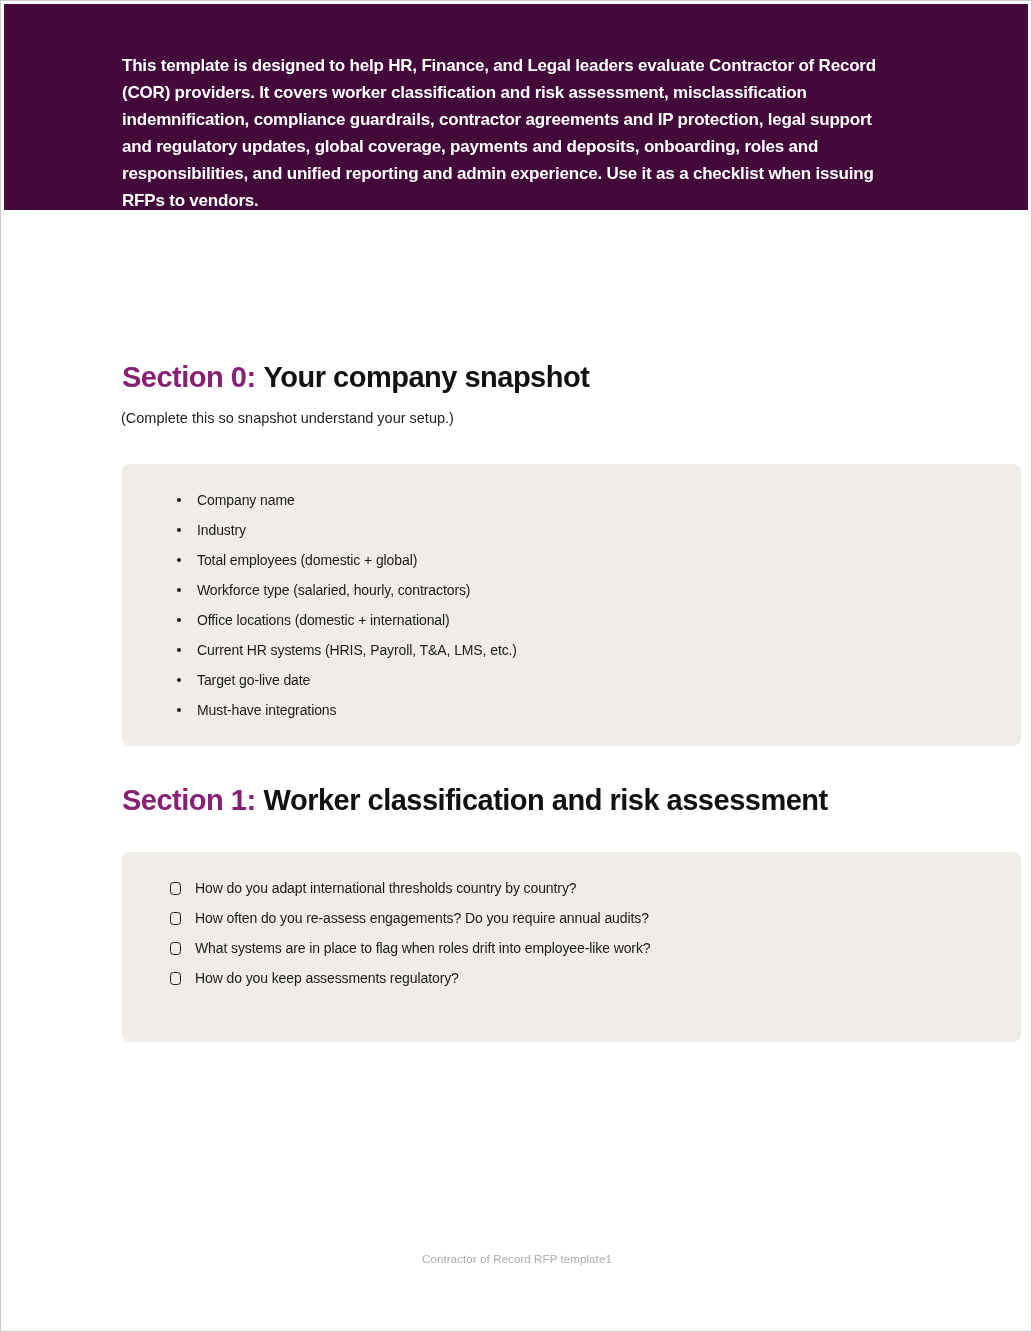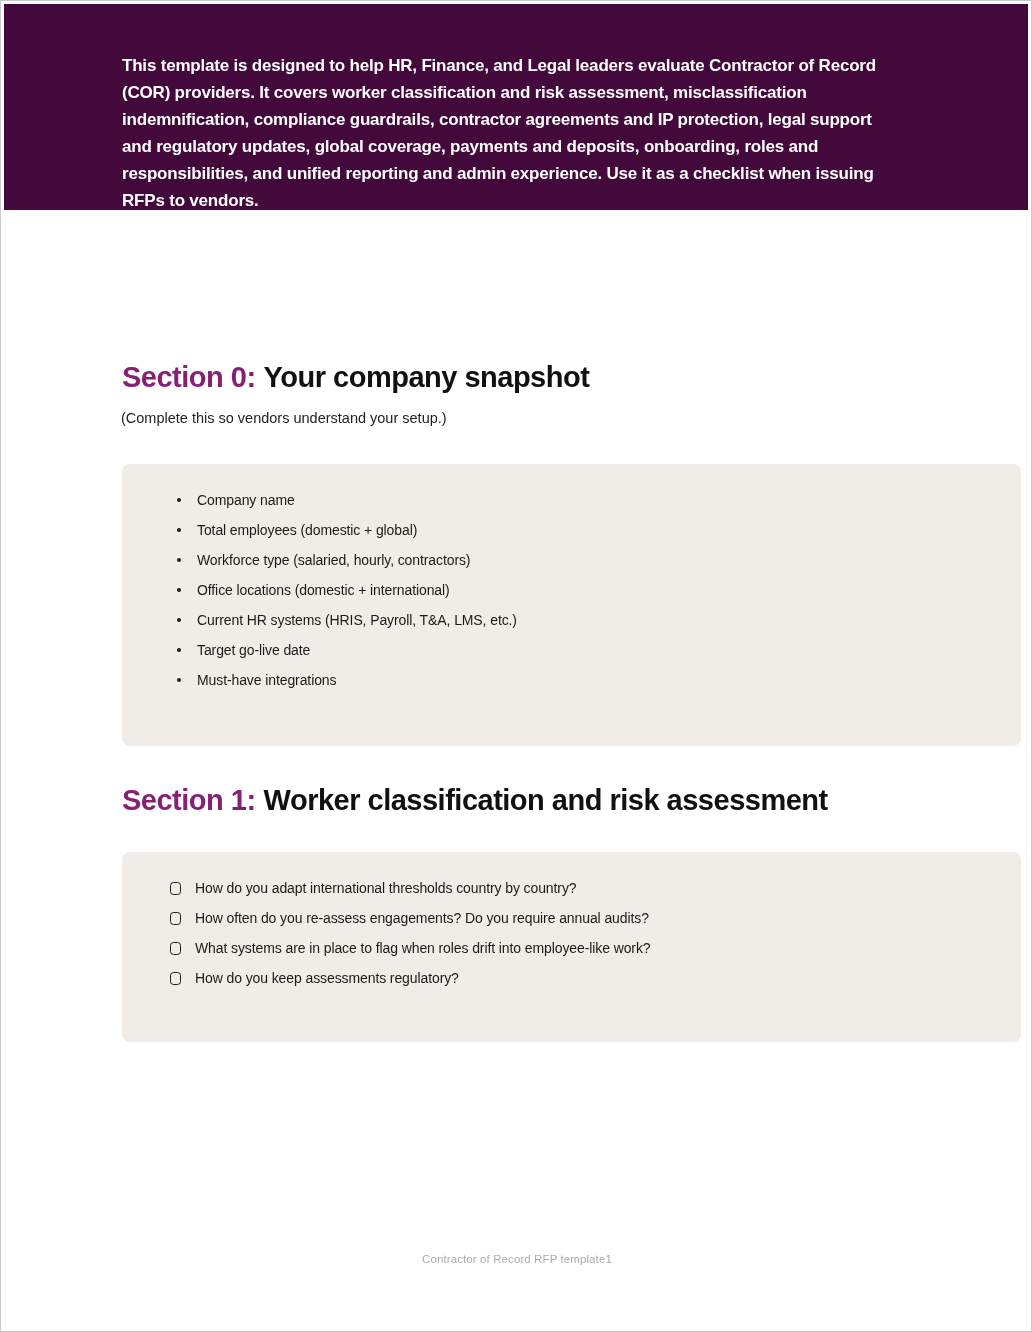--- a/index.html
+++ b/index.html
@@ -121,27 +121,31 @@
 
 <div class="page">
 
   <header class="hero">
     <p>This template is designed to help HR, Finance, and Legal leaders evaluate Contractor of Record (COR) providers. It covers worker classification and risk assessment, misclassification indemnification, compliance guardrails, contractor agreements and IP protection, legal support and regulatory updates, global coverage, payments and deposits, onboarding, roles and responsibilities, and unified reporting and admin experience. Use it as a checklist when issuing RFPs to vendors.</p>
   </header>
 
   <h2 class="section-heading" id="heading-0">
     <span class="accent">Section 0:</span><span class="rest">Your company snapshot</span>
   </h2>
-  <p class="subtitle">(Complete this so vendors understand your setup.)</p>
+  <p class="subtitle">(Complete this so snapshot understand your setup.)</p>
 
   <div class="card" id="card-bullets">
     <ul>
       <li>
           <span class="dot"></span>
           <span>Company name</span>
+        </li>
+      <li>
+          <span class="dot"></span>
+          <span>Industry</span>
         </li>
       <li>
           <span class="dot"></span>
           <span>Total employees (domestic + global)</span>
         </li>
       <li>
           <span class="dot"></span>
           <span>Workforce type (salaried, hourly, contractors)</span>
         </li>
       <li>

